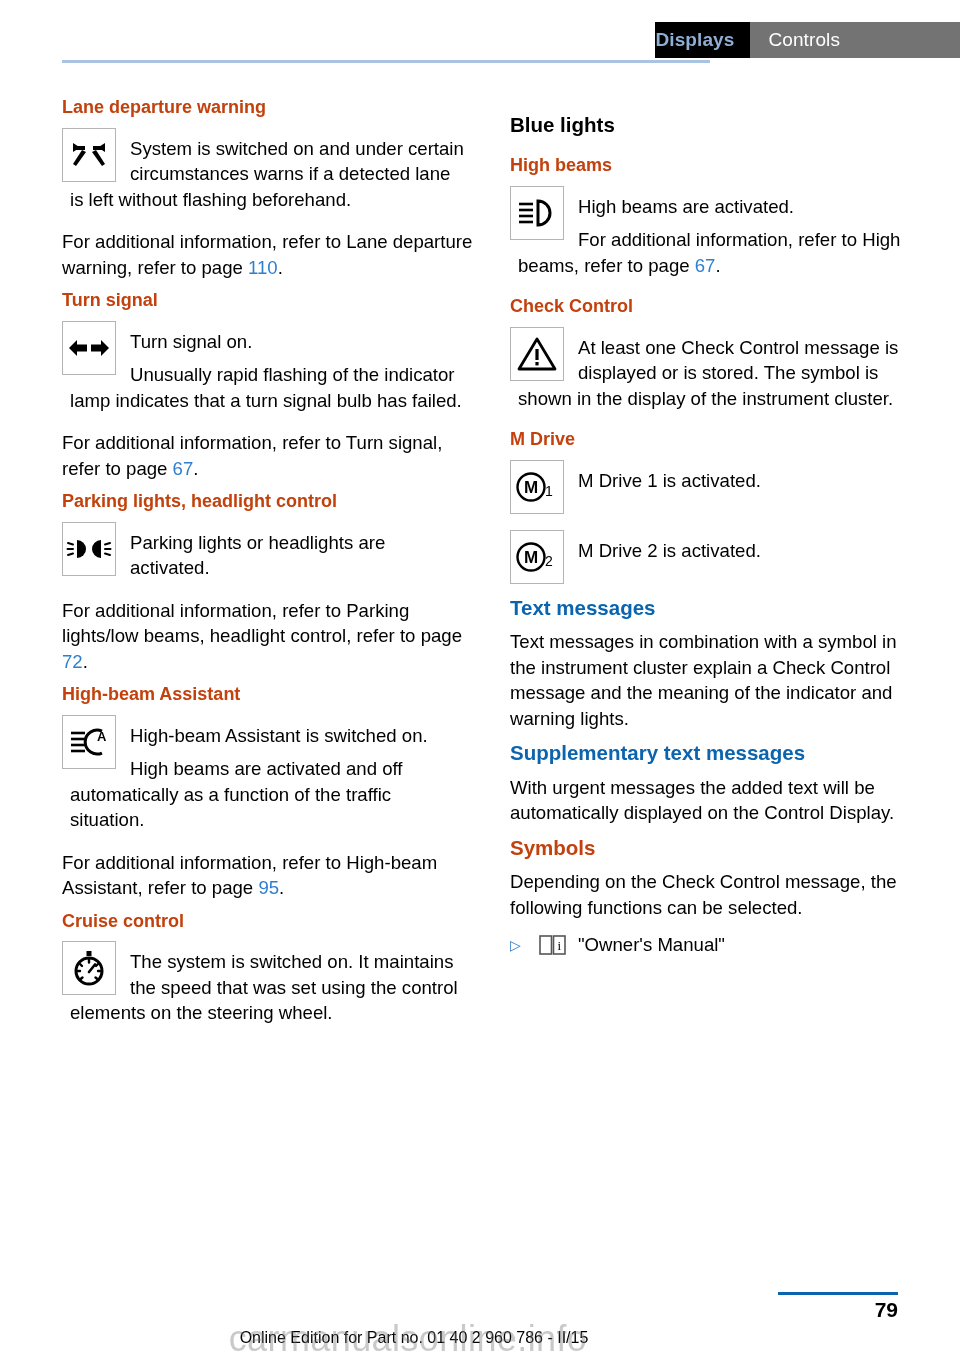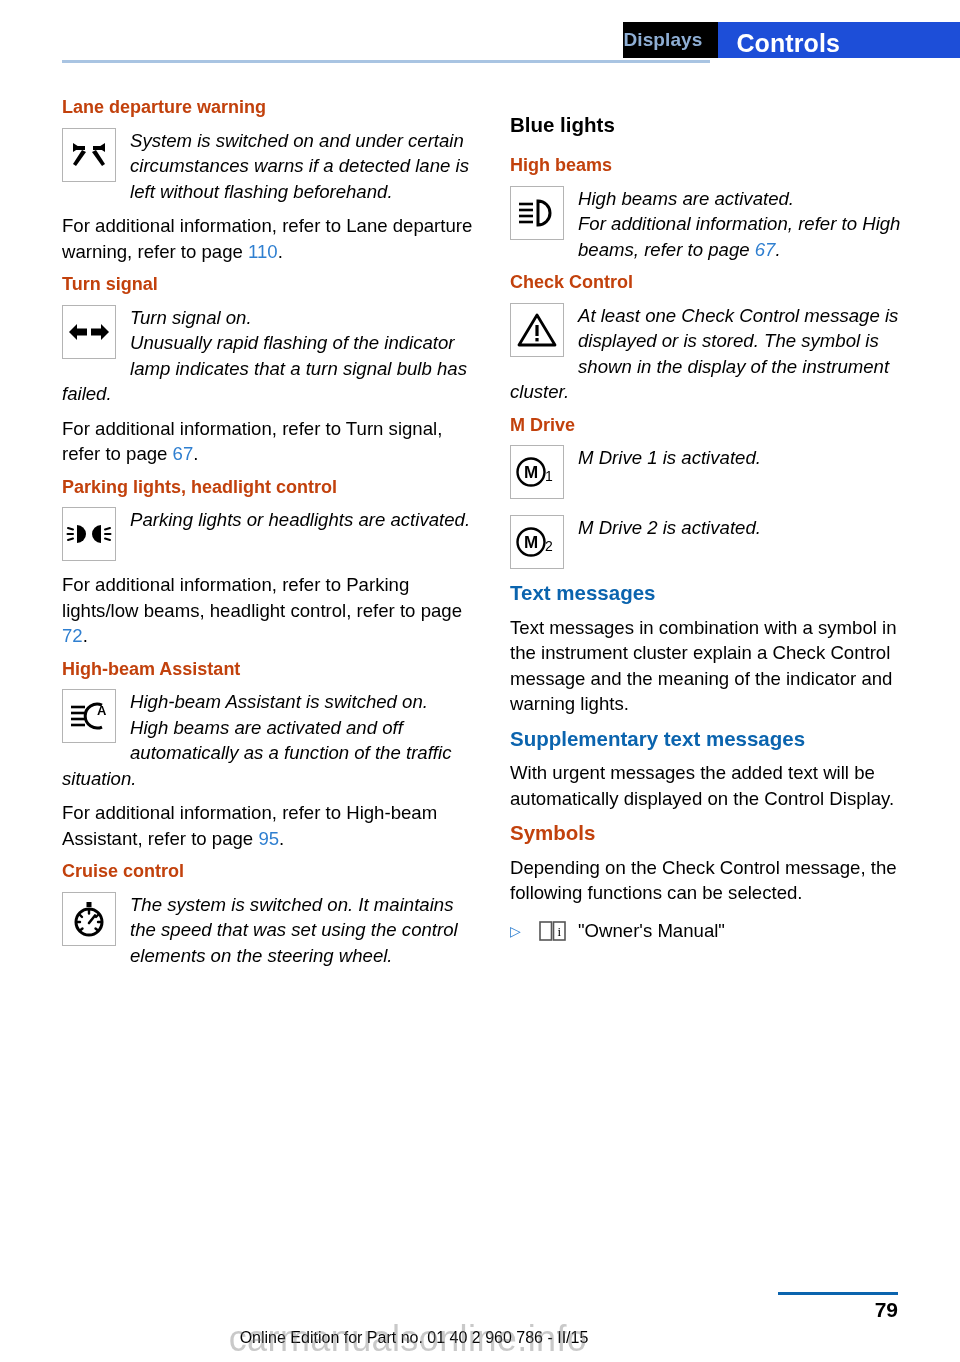--- a/index.html
+++ b/index.html
@@ -31,23 +31,23 @@
     color: #8eaed4;
     font-size: 19px;
     font-weight: bold;
     padding: 7px 16px 0 0;
     letter-spacing: .1px;
     background: #000000;
     text-align: right;
   }
   .tab-active {
     color: #ffffff;
-    background: #1d4ed8;
-    font-size: 25px;
-    font-weight: bold;
+    background: #737373;
+    font-size: 19px;
+    font-weight: normal;
     padding: 7px 120px 0 18px;
     letter-spacing: .1px;
   }
   .header-rule {
     position: absolute;
     left: 62px;
     right: 250px;
     top: 60px;
     height: 3px;
     background: #a9c4e2;
@@ -101,22 +101,21 @@
     margin-right: 14px;
     margin-bottom: 2px;
     background: #fff;
     display: flex;
     align-items: center;
     justify-content: center;
   }
   .icon-block p {
     font-size: 18.6px;
     line-height: 25.5px;
-    margin: 0;
-    font-style: italic;
+    margin: 8px;
   }
   .icon-block p + p { margin-top: 0; }
 
   
   .bullet-row {
     display: flex;
     align-items: center;
     gap: 10px;
     margin-top: 12px;
     font-size: 18.6px;

